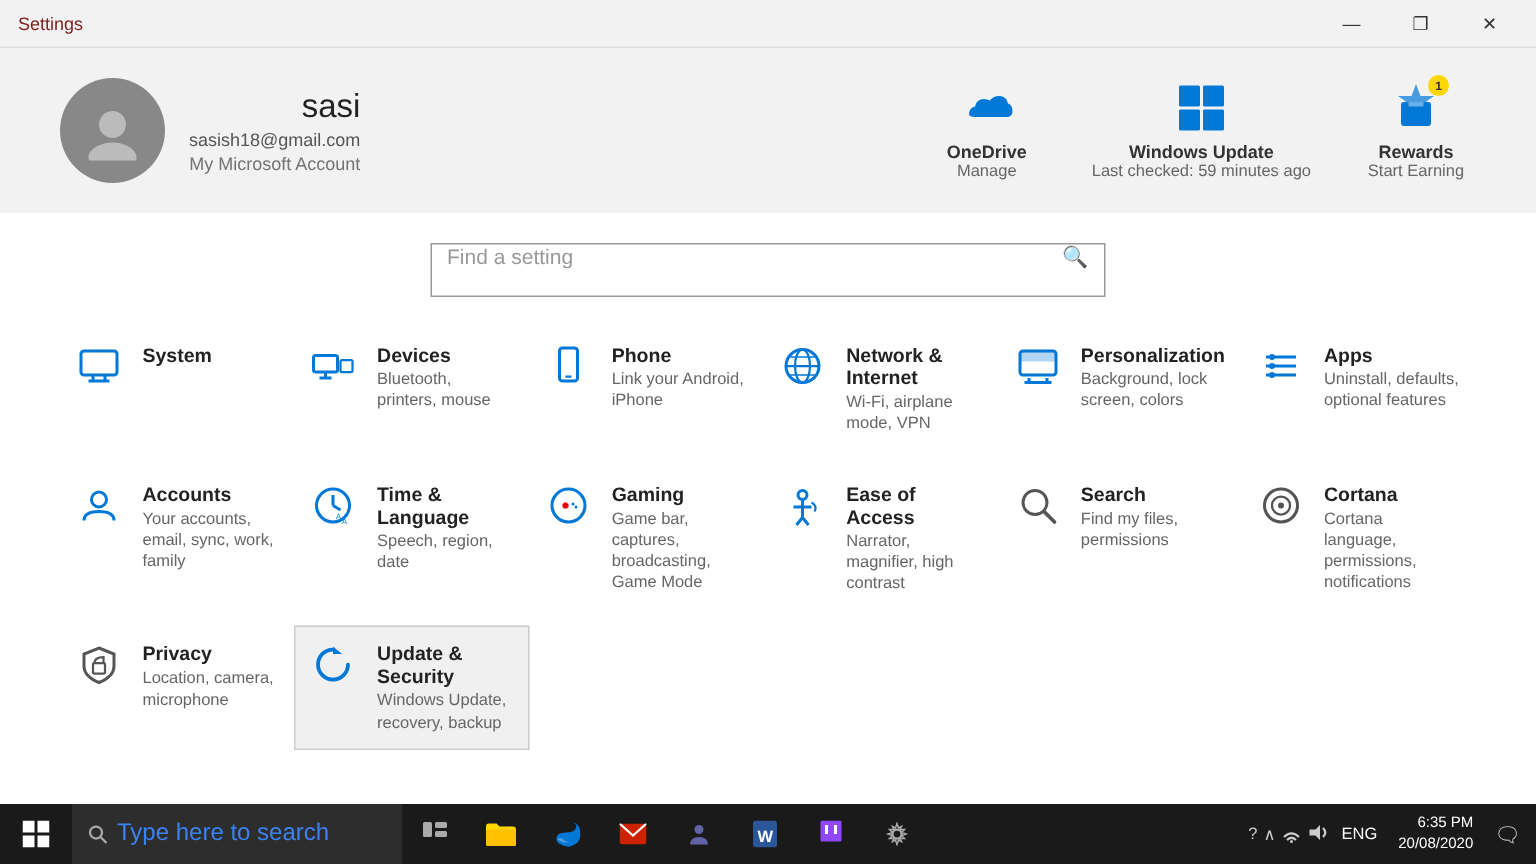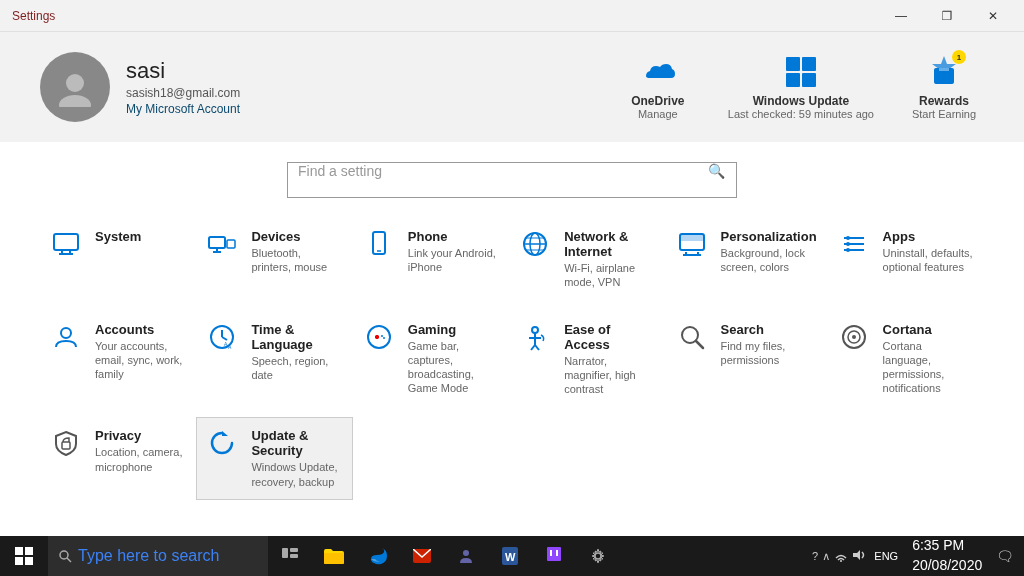--- a/index.html
+++ b/index.html
@@ -65,24 +65,24 @@
       width: 70px;
       height: 70px;
       border-radius: 50%;
       background: #888;
       display: flex;
       align-items: center;
       justify-content: center;
       color: white;
       font-size: 32px;
     }
-    .profile-info { display: flex; flex-direction: column; gap: 2px; }
+    .profile-info { display: flex; flex-direction: column; gap: 2px; align-items: flex-end; }
     .profile-name { font-size: 22px; font-weight: 300; color: #222; }
     .profile-email { font-size: 12px; color: #555; }
-    .profile-link { font-size: 12px; color: #0c4a6e; cursor: pointer; }
+    .profile-link { font-size: 12px; color: #737373; cursor: pointer; }
 
     .header-icons {
       display: flex;
       gap: 30px;
       align-items: flex-start;
     }
     .header-icon-item {
       display: flex;
       flex-direction: column;
       align-items: center;
@@ -214,22 +214,22 @@
     }
     .taskbar-right {
       display: flex;
       align-items: center;
       height: 100%;
       padding-right: 6px;
       gap: 4px;
     }
     .time-display {
       color: white;
-      font-size: 14px;
-      text-align: left;
+      font-size: 10px;
+      text-align: right;
       line-height: 1.4;
       padding: 0 6px;
     }
     .lang-display {
       color: white;
       font-size: 11px;
       padding: 0 4px;
     }
     
     .rewards-badge {

